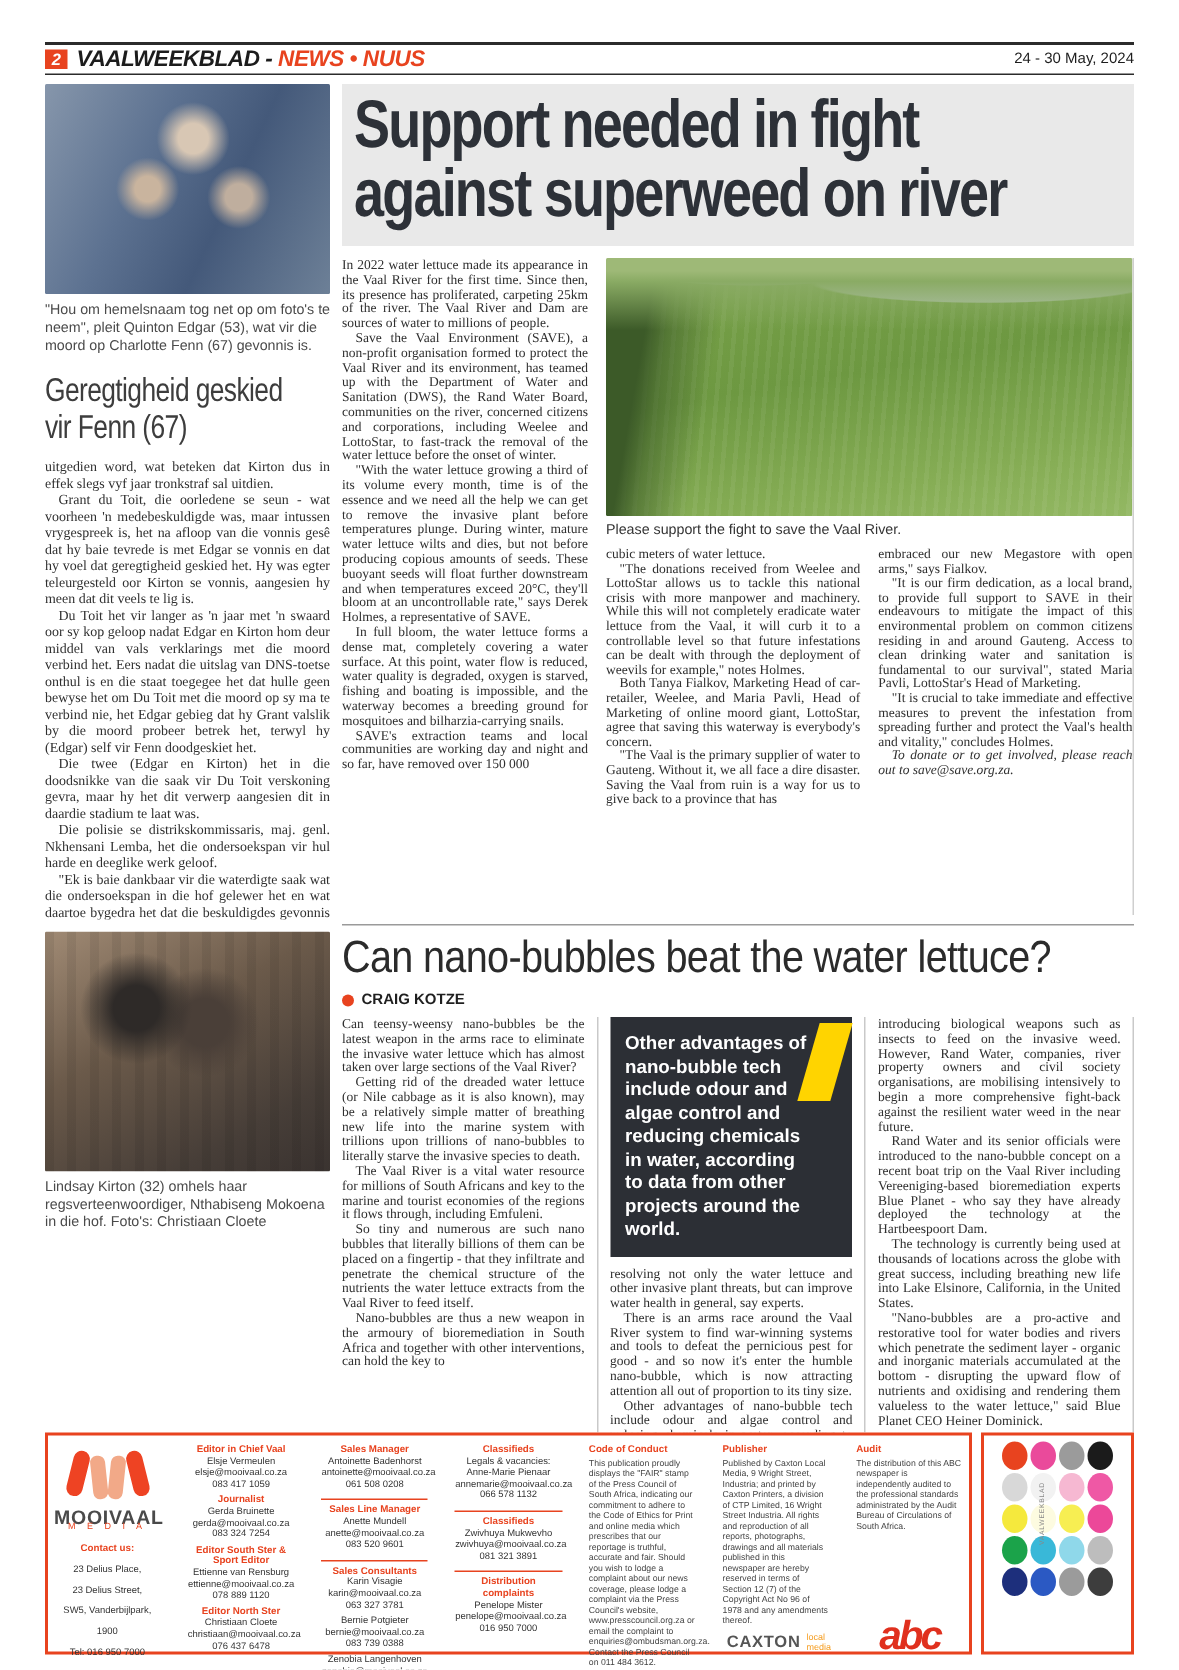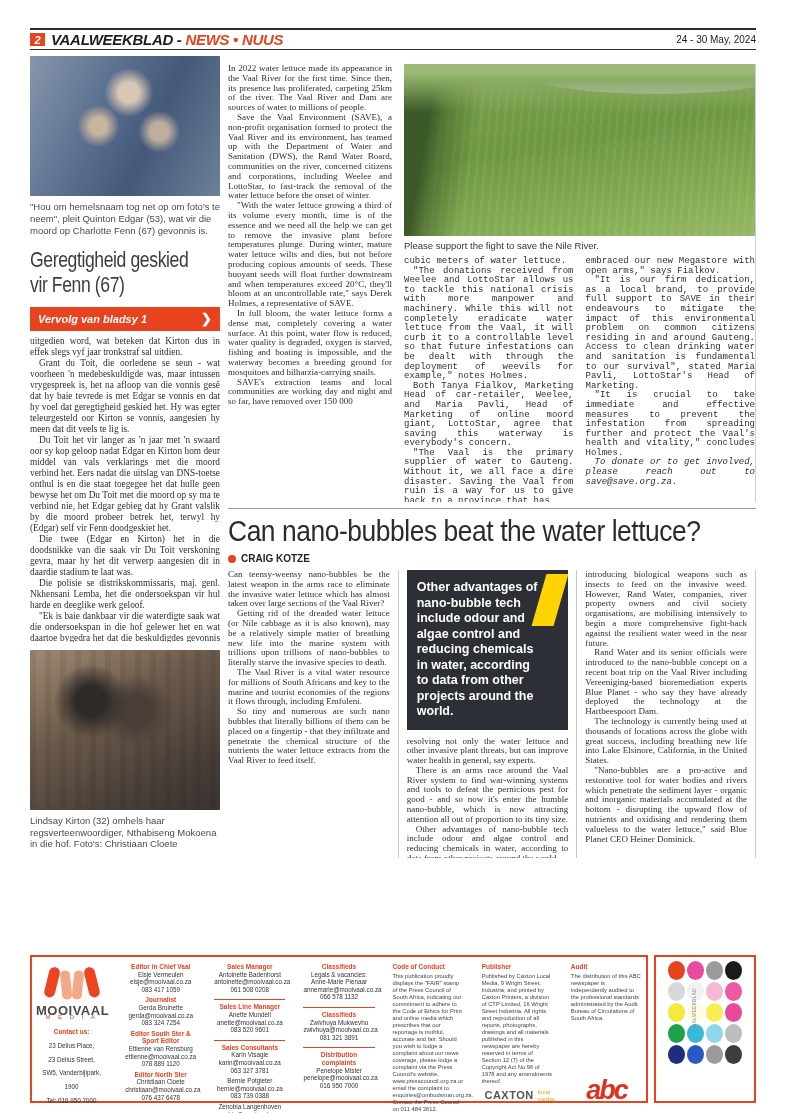--- a/index.html
+++ b/index.html
@@ -53,21 +53,21 @@
   .right-zone{flex:1;min-width:0;}
   .photo-river{height:172px;background:
       linear-gradient(180deg,#9eb977 0 5%,#8aab64 9%,rgba(138,171,100,0) 28%),
       radial-gradient(ellipse 55% 14% at 72% 9%,#b9c5be 0 58%,rgba(185,197,190,0) 61%),
       radial-gradient(ellipse 38% 10% at 28% 5%,#aab8ae 0 55%,rgba(170,184,174,0) 58%),
       linear-gradient(100deg,#3c5a28 0 9%,rgba(60,90,40,.55) 13%,rgba(60,90,40,0) 22%),
       repeating-linear-gradient(95deg,rgba(255,255,255,.06) 0 3px,rgba(255,255,255,0) 3px 8px),
       linear-gradient(170deg,#7aa24a 0%,#6d9841 45%,#86ad55 80%,#93b863 100%);}
   .photo-caption{font-size:9.5px;color:#333;margin:4px 0 6px 0;}
   .two-cols{display:flex;gap:12px;}
-  .mcol2,.mcol3{flex:1;min-width:0;font-size:9px;line-height:9.6px;font-family:Liberation Mono, monospace;}
+  .mcol2,.mcol3{flex:1;min-width:0;font-size:9px;line-height:9.6px;}
   .note{font-style:italic;text-indent:9px;margin:0;}
   .mid-rule{border:none;border-top:1px solid #9a9a9a;margin:6px 0 6px 0;}
   .nano-headline{height:34px;overflow:hidden;margin:2px 0 4px 0;}
   .nano-headline .inner{display:inline-block;white-space:nowrap;transform:scaleX(.88);
       transform-origin:left top;font-size:30px;line-height:32px;font-weight:400;
       letter-spacing:-.5px;color:#2b2b2b;}
   .byline{display:flex;align-items:center;gap:5px;font-weight:bold;font-size:10px;
       color:#1f1f1f;margin-bottom:6px;}
   .byline .dot{width:8px;height:8px;border-radius:50%;background:#e8431f;flex:none;}
   .nano-grid{display:flex;height:288px;overflow:hidden;}
@@ -125,49 +125,51 @@
 
   <aside class="leftcol">
     <div class="photo photo1"></div>
     <p class="caption">"Hou om hemelsnaam tog net op om foto's te neem", pleit Quinton Edgar (53), wat vir die moord op Charlotte Fenn (67) gevonnis is.</p>
     <h2 class="afr-headline">
       <div class="inner">
           <p class="para">Geregtigheid geskied</p>
           <p class="para">vir Fenn (67)</p>
         </div>
     </h2>
-    <div class="banner">
-      <span>Vervolg van bladsy 1</span>
-      <span class="chev">❯</span>
-    </div>
     <div class="serif left-body">
         <p class="para">uitgedien word, wat beteken dat Kirton dus in effek slegs vyf jaar tronkstraf sal uitdien.</p>
         <p class="para">Grant du Toit, die oorledene se seun - wat voorheen 'n medebeskuldigde was, maar intussen vrygespreek is, het na afloop van die vonnis gesê dat hy baie tevrede is met Edgar se vonnis en dat hy voel dat geregtigheid geskied het. Hy was egter teleurgesteld oor Kirton se vonnis, aangesien hy meen dat dit veels te lig is.</p>
         <p class="para">Du Toit het vir langer as 'n jaar met 'n swaard oor sy kop geloop nadat Edgar en Kirton hom deur middel van vals verklarings met die moord verbind het. Eers nadat die uitslag van DNS-toetse onthul is en die staat toegegee het dat hulle geen bewyse het om Du Toit met die moord op sy ma te verbind nie, het Edgar gebieg dat hy Grant valslik by die moord probeer betrek het, terwyl hy (Edgar) self vir Fenn doodgeskiet het.</p>
         <p class="para">Die twee (Edgar en Kirton) het in die doodsnikke van die saak vir Du Toit verskoning gevra, maar hy het dit verwerp aangesien dit in daardie stadium te laat was.</p>
         <p class="para">Die polisie se distrikskommissaris, maj. genl. Nkhensani Lemba, het die ondersoekspan vir hul harde en deeglike werk geloof.</p>
         <p class="para">"Ek is baie dankbaar vir die waterdigte saak wat die ondersoekspan in die hof gelewer het en wat daartoe bygedra het dat die beskuldigdes gevonnis is," het Lemba ter afsluiting gesê.</p>
       </div>
     <div class="photo photo2"></div>
     <p class="caption">Lindsay Kirton (32) omhels haar regsverteenwoordiger, Nthabiseng Mokoena in die hof. Foto's: Christiaan Cloete</p>
   </aside>
 
   <section class="maincol">
+    <div class="headline-box">
+      <div class="inner">
+          <p class="para">Support needed in fight</p>
+          <p class="para">against superweed on river</p>
+        </div>
+    </div>
 
     <div class="article-row">
       <div class="serif mcol1">
           <p class="para">In 2022 water lettuce made its appearance in the Vaal River for the first time. Since then, its presence has proliferated, carpeting 25km of the river. The Vaal River and Dam are sources of water to millions of people.</p>
           <p class="para">Save the Vaal Environment (SAVE), a non-profit organisation formed to protect the Vaal River and its environment, has teamed up with the Department of Water and Sanitation (DWS), the Rand Water Board, communities on the river, concerned citizens and corporations, including Weelee and LottoStar, to fast-track the removal of the water lettuce before the onset of winter.</p>
           <p class="para">"With the water lettuce growing a third of its volume every month, time is of the essence and we need all the help we can get to remove the invasive plant before temperatures plunge. During winter, mature water lettuce wilts and dies, but not before producing copious amounts of seeds. These buoyant seeds will float further downstream and when temperatures exceed 20°C, they'll bloom at an uncontrollable rate," says Derek Holmes, a representative of SAVE.</p>
           <p class="para">In full bloom, the water lettuce forms a dense mat, completely covering a water surface. At this point, water flow is reduced, water quality is degraded, oxygen is starved, fishing and boating is impossible, and the waterway becomes a breeding ground for mosquitoes and bilharzia-carrying snails.</p>
           <p class="para">SAVE's extraction teams and local communities are working day and night and so far, have removed over 150 000</p>
         </div>
       <div class="right-zone">
         <div class="photo photo-river"></div>
-        <p class="photo-caption">Please support the fight to save the Nile River.</p>
+        <p class="photo-caption">Please support the fight to save the Vaal River.</p>
         <div class="two-cols">
           <div class="serif mcol2">
               <p class="para">cubic meters of water lettuce.</p>
               <p class="para">"The donations received from Weelee and LottoStar allows us to tackle this national crisis with more manpower and machinery. While this will not completely eradicate water lettuce from the Vaal, it will curb it to a controllable level so that future infestations can be dealt with through the deployment of weevils for example," notes Holmes.</p>
               <p class="para">Both Tanya Fialkov, Marketing Head of car-retailer, Weelee, and Maria Pavli, Head of Marketing of online moord giant, LottoStar, agree that saving this waterway is everybody's concern.</p>
               <p class="para">"The Vaal is the primary supplier of water to Gauteng. Without it, we all face a dire disaster. Saving the Vaal from ruin is a way for us to give back to a province that has</p>
             </div>
           <div class="serif mcol3">
             <div>
                 <p class="para">embraced our new Megastore with open arms," says Fialkov.</p>
@@ -189,20 +191,21 @@
       <span class="dot"></span>
       <span>CRAIG KOTZE</span>
     </div>
 
     <div class="nano-grid">
       <div class="serif ncol">
           <p class="para">Can teensy-weensy nano-bubbles be the latest weapon in the arms race to eliminate the invasive water lettuce which has almost taken over large sections of the Vaal River?</p>
           <p class="para">Getting rid of the dreaded water lettuce (or Nile cabbage as it is also known), may be a relatively simple matter of breathing new life into the marine system with trillions upon trillions of nano-bubbles to literally starve the invasive species to death.</p>
           <p class="para">The Vaal River is a vital water resource for millions of South Africans and key to the marine and tourist economies of the regions it flows through, including Emfuleni.</p>
           <p class="para">So tiny and numerous are such nano bubbles that literally billions of them can be placed on a fingertip - that they infiltrate and penetrate the chemical structure of the nutrients the water lettuce extracts from the Vaal River to feed itself.</p>
+          <p class="para">Nano-bubbles are thus a new weapon in the armoury of bioremediation in South Africa and together with other interventions, can hold the key to</p>
         </div>
       <div class="serif ncol">
         <div class="pullquote">
           <span>Other advantages of nano-bubble tech include odour and algae control and reducing chemicals in water, according to data from other projects around the world.</span>
           <span class="mark"></span>
         </div>
         <div>
             <p class="para">resolving not only the water lettuce and other invasive plant threats, but can improve water health in general, say experts.</p>
             <p class="para">There is an arms race around the Vaal River system to find war-winning systems and tools to defeat the pernicious pest for good - and so now it's enter the humble nano-bubble, which is now attracting attention all out of proportion to its tiny size.</p>
             <p class="para">Other advantages of nano-bubble tech include odour and algae control and reducing chemicals in water, according to data from other projects around the world.</p>

